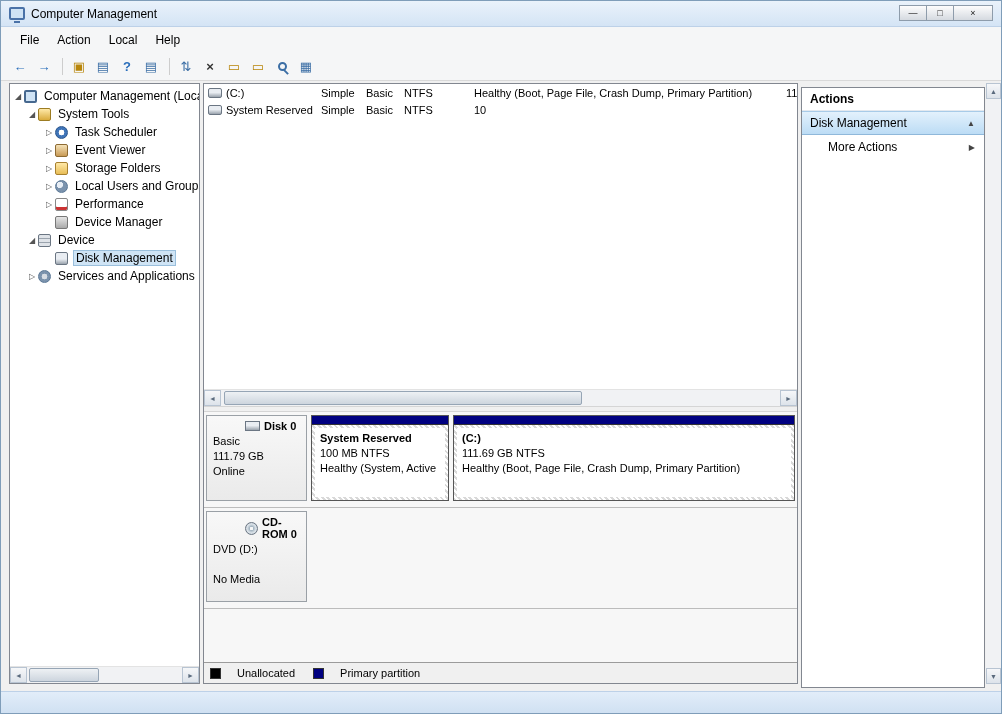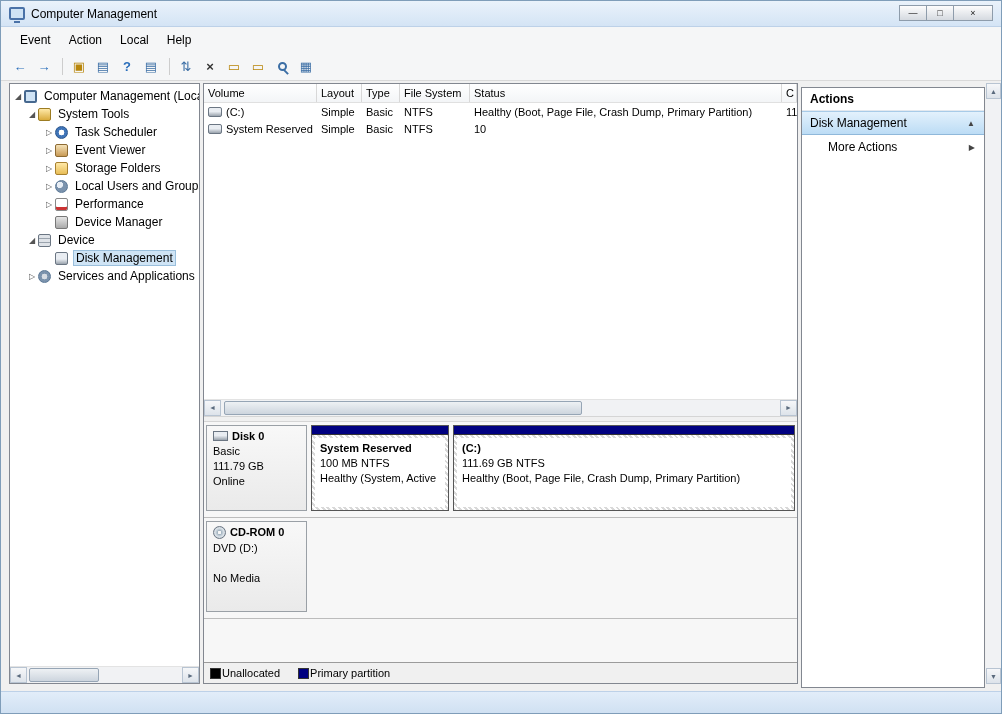--- a/index.html
+++ b/index.html
@@ -86,36 +86,36 @@
   .sb-thumb { position: absolute; top: 1px; bottom: 1px; background: linear-gradient(#eef1f4, #cdd5de);
     border: 1px solid #96a5b5; border-radius: 2px; }
 
   
   .splitter { height: 6px; background: #f0f0f0; border-top: 1px solid #d5d5d5; border-bottom: 1px solid #d5d5d5; }
   .graphic { flex: 1; background: #f7f7f7; overflow: hidden; display: flex; flex-direction: column; }
   .g-row { display: flex; border-bottom: 1px solid #bcbcbc; padding: 3px 2px 6px 2px; }
   .g-row.disk0 { height: 96px; } .g-row.cdrom { height: 101px; }
   .disk-head { width: 101px; flex: 0 0 101px; border: 1px solid #9aa0a6; background: linear-gradient(#f8f8f8, #eaeaea);
     padding: 4px 6px; font-size: 11px; margin-right: 4px; }
-  .dh-top { display: flex; align-items: center; margin-bottom: 2px; }
+  .dh-top { display: flex; align-items: center; margin-bottom: 2px; margin-left: 32px; }
   .dh-name { font-weight: bold; }
   .dh-line { line-height: 15px; white-space: nowrap; overflow: hidden; }
   .dh-gap { height: 15px; }
   .ico-disk { width: 15px; height: 10px; border: 1px solid #6b7683; background: linear-gradient(#e9edf2 45%, #9aa3ad); margin-right: 4px; flex: 0 0 15px; }
   .ico-cd { width: 13px; height: 13px; border: 1px solid #6b7683; border-radius: 50%;
     background: radial-gradient(#f7f7f7 18%, #9fb0bd 22%, #dfe6ec 60%, #8e9aa6); margin-right: 4px; flex: 0 0 13px; }
   .disk-track { flex: 1; display: flex; gap: 4px; }
   .part { border: 1px solid #555; background: #fff; display: flex; flex-direction: column; overflow: hidden; }
   .part-band { height: 9px; border-bottom: 1px solid #333; }
   .part-body { flex: 1; padding: 3px 5px; font-size: 11px; line-height: 15px; white-space: nowrap; overflow: hidden;
     border: 3px solid transparent; border-image: repeating-linear-gradient(45deg, #d9d9d9 0 2px, #fff 2px 4px) 3; }
   .p-name { font-weight: bold; }
   .g-fill { flex: 1; }
   .legend { height: 21px; background: #f0f0f0; border-top: 1px solid #9b9b9b; display: flex; align-items: center; padding-left: 6px; gap: 18px; font-size: 11px; }
-  .legend-item { display: flex; align-items: center; gap: 1px; }
+  .legend-item { display: flex; align-items: center; gap: 16px; }
   .lg-sq { width: 11px; height: 11px; border: 1px solid #333; }
 
   
   .actions-header { height: 23px; display: flex; align-items: center; padding-left: 8px; font-weight: bold; border-bottom: 1px solid #e4e9ef; }
   .action-row { height: 24px; display: flex; align-items: center; padding: 0 8px; position: relative; cursor: default; }
   .action-row.selected { background: linear-gradient(#e3f1fc, #bcdcf5); border-top: 1px solid #a8cbe8; border-bottom: 1px solid #8fb8da; }
   .action-row .arrow { position: absolute; right: 9px; font-size: 8px; color: #444; }
   .action-row.sub { padding-left: 26px; }
 
   
@@ -131,21 +131,21 @@
     <span class="app-ico"></span>
     <span class="title-text">Computer Management</span>
     <div class="win-controls">
       <div class="wbtn">—</div>
       <div class="wbtn">□</div>
       <div class="wbtn close">×</div>
     </div>
   </div>
 
   <div class="menubar">
-    <div class="menu-item">Event</div>
+    <div class="menu-item">File</div>
     <div class="menu-item">Action</div>
     <div class="menu-item">Local</div>
     <div class="menu-item">Help</div>
   </div>
 
   <div class="toolbar">
     <div class="tbtn">
         <span class="tglyph g-blue">←</span>
       </div>
     <div class="tbtn">
@@ -249,28 +249,20 @@
         <div class="sbtn">◄</div>
         <div class="sb-track">
           <div class="sb-thumb" style="left:2px; width:45%;"></div>
         </div>
         <div class="sbtn">►</div>
       </div>
     </div>
 
     <div class="pane middle-pane">
 
-      <div class="vol-header">
-        <div class="vh-cell c-volume">Volume</div>
-        <div class="vh-cell c-layout">Layout</div>
-        <div class="vh-cell c-type">Type</div>
-        <div class="vh-cell c-fs">File System</div>
-        <div class="vh-cell c-status">Status</div>
-        <div class="vh-cell c-cap">C</div>
-      </div>
       <div class="vol-row">
         <div class="vr-cell c-volume">
             <span class="drv"></span>
             <span>(C:)</span>
           </div>
         <div class="vr-cell c-layout">Simple</div>
         <div class="vr-cell c-type">Basic</div>
         <div class="vr-cell c-fs">NTFS</div>
         <div class="vr-cell c-status">Healthy (Boot, Page File, Crash Dump, Primary Partition)</div>
         <div class="vr-cell c-cap">11</div>

